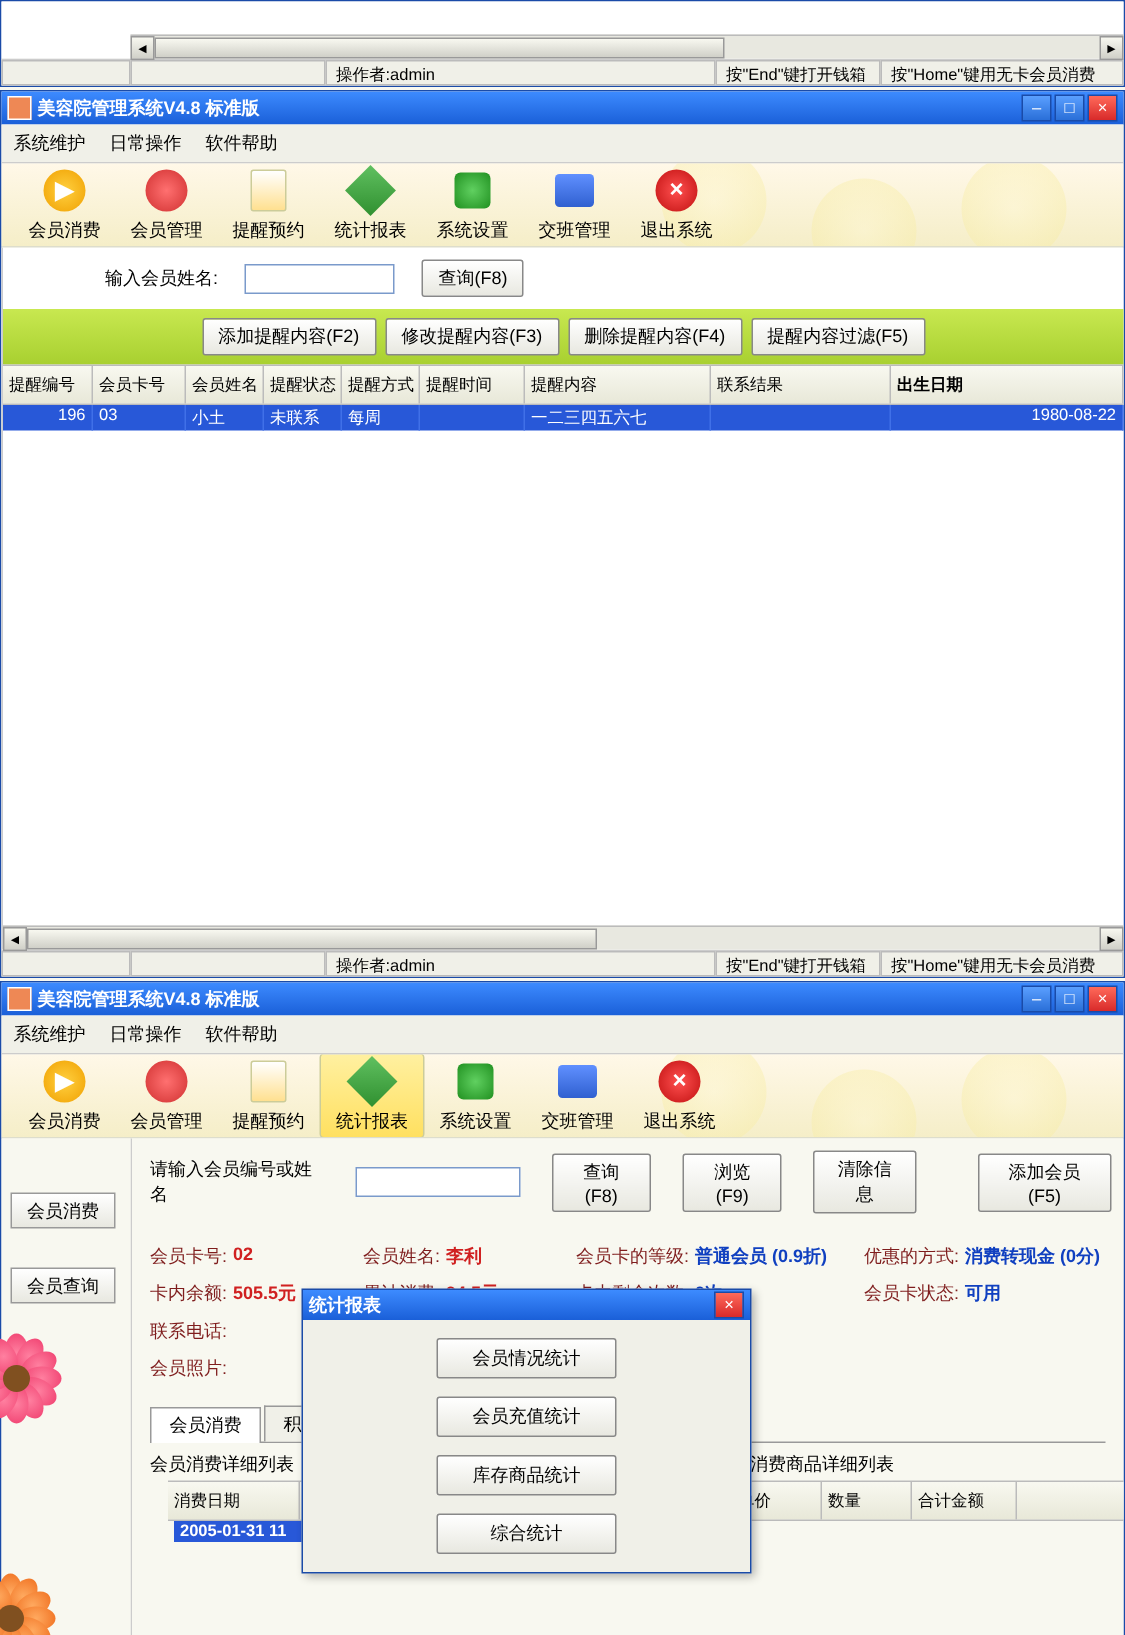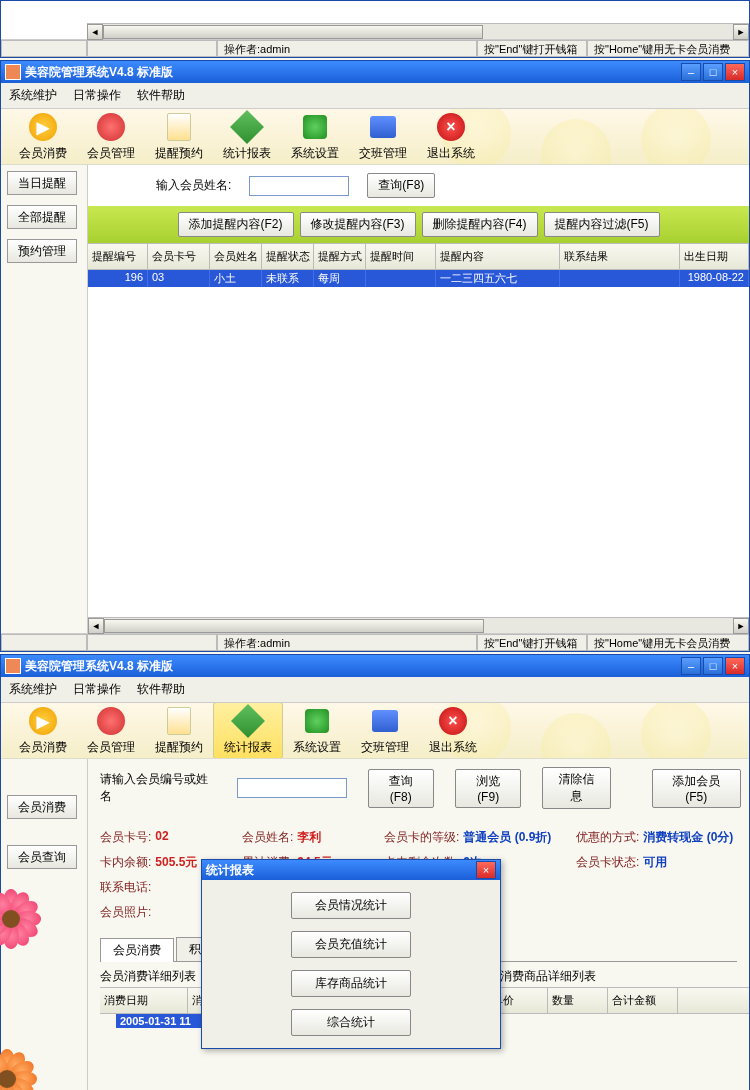--- a/index.html
+++ b/index.html
@@ -162,25 +162,20 @@
         <span class="tool-label">交班管理</span>
       </div>
     <div class="tool-btn">
         <div class="tool-icon">
           <div class="ico-circle ico-exit">×</div>
         </div>
         <span class="tool-label">退出系统</span>
       </div>
   </div>
   <div class="content-area">
-    <div class="sidebar">
-      <div class="side-btn">当日提醒</div>
-      <div class="side-btn">全部提醒</div>
-      <div class="side-btn">预约管理</div>
-    </div>
     <div class="main-pane">
       <div class="query-row">
         <label>输入会员姓名:</label>
         <input type="text" style="width: 100px;">
         <button class="btn">查询(F8)</button>
       </div>
       <div class="green-row">
         <button class="btn">添加提醒内容(F2)</button>
         <button class="btn">修改提醒内容(F3)</button>
         <button class="btn">删除提醒内容(F4)</button>
@@ -188,21 +183,21 @@
       </div>
       <div class="grid-head">
         <div class="gh" style="width:60px;">提醒编号</div>
         <div class="gh" style="width:62px;">会员卡号</div>
         <div class="gh" style="width:52px;">会员姓名</div>
         <div class="gh" style="width:52px;">提醒状态</div>
         <div class="gh" style="width:52px;">提醒方式</div>
         <div class="gh" style="width:70px;">提醒时间</div>
         <div class="gh" style="width:124px;">提醒内容</div>
         <div class="gh" style="width:120px;">联系结果</div>
-        <div class="gh" style="flex:1;">出生日期</div>
+        <div class="gh" style="flex:1;font-weight:bold;">出生日期</div>
       </div>
       <div class="grid-row">
         <div class="gc" style="width:60px;text-align:right;">196</div>
         <div class="gc" style="width:62px;">03</div>
         <div class="gc" style="width:52px;">小土</div>
         <div class="gc" style="width:52px;">未联系</div>
         <div class="gc" style="width:52px;">每周</div>
         <div class="gc" style="width:70px;"></div>
         <div class="gc" style="width:124px;">一二三四五六七</div>
         <div class="gc" style="width:120px;"></div>
@@ -382,21 +377,21 @@
             </div>
         </div>
       </div>
       <div class="tabs">
         <div class="tab active">会员消费</div>
         <div class="tab">积分换商品</div>
       </div>
       <div style="display:flex; gap:200px;">
         <div style="width:200px;">
           <div class="section-title">会员消费详细列表</div>
-          <div class="grid-head" style="margin-left:12px;">
+          <div class="grid-head" style="margin-left:24px;">
             <div class="gh" style="width:88px;">消费日期</div>
             <div class="gh" style="width:60px;">消费金额</div>
           </div>
           <div class="grid-row" style="margin-left:28px;font-weight:bold;">
             <div class="gc" style="width:88px;">2005-01-31 11</div>
             <div class="gc" style="width:60px;">¥9</div>
           </div>
         </div>
         <div style="flex:1;">
           <div class="section-title">消费商品详细列表</div>

